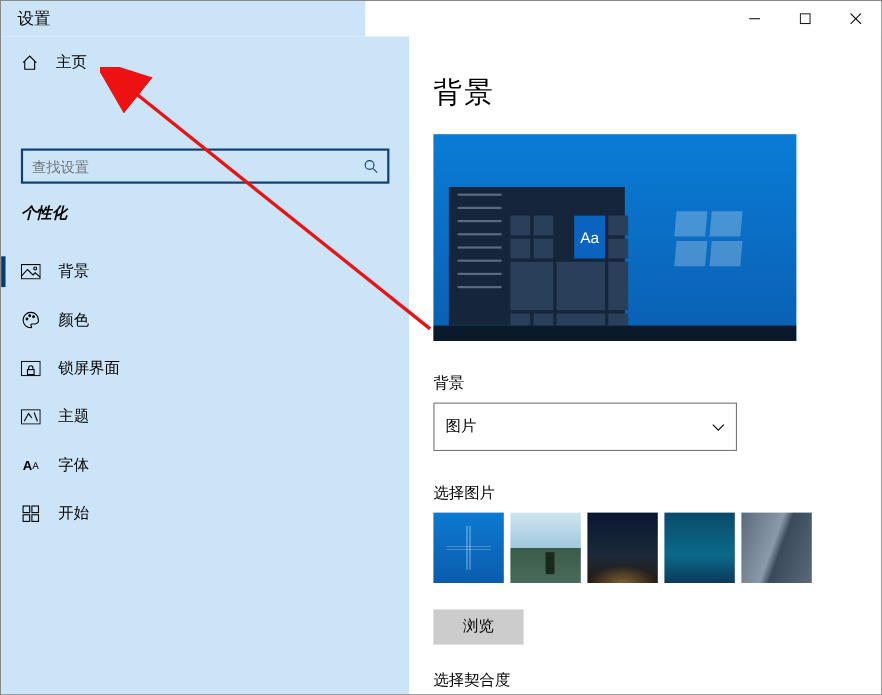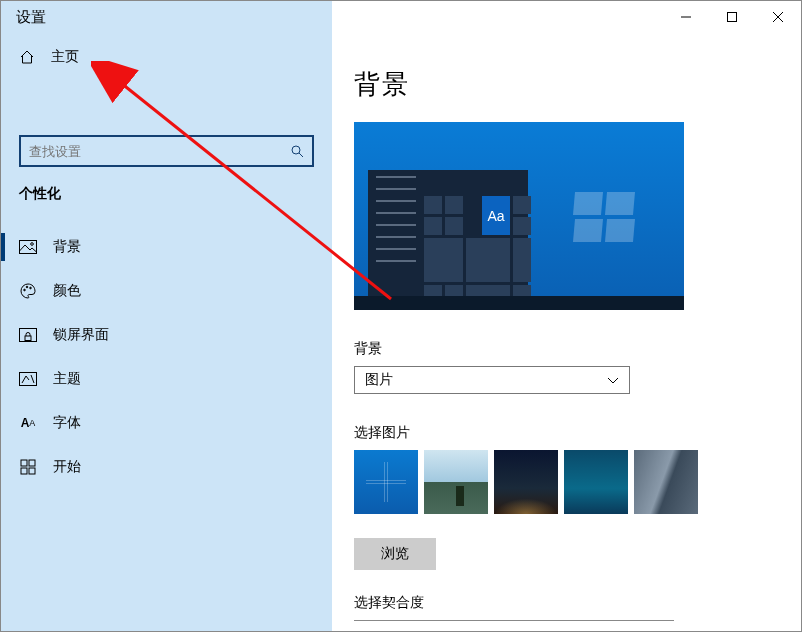--- a/index.html
+++ b/index.html
@@ -4,48 +4,48 @@
   <style>
     * { margin: 0; padding: 0; box-sizing: border-box; font-family: "Microsoft YaHei", "Segoe UI", sans-serif; }
     body { width: 802px; height: 632px; overflow: hidden; background: #fff; }
     .window { width: 802px; height: 632px; border: 1px solid #888; display: flex; flex-direction: column; position: relative; }
     .titlebar { height: 32px; display: flex; align-items: center; background: #cce4f7; border-bottom: 0; position: relative; }
     .titlebar-left { flex: 0 0 331px; display: flex; align-items: center; padding-left: 15px; font-size: 15px; color: #000; }
     .titlebar-right { flex: 1; background: #fff; display: flex; justify-content: flex-end; align-items: center; }
     .win-btn { width: 46px; height: 32px; display: flex; align-items: center; justify-content: center; font-size: 12px; }
     .win-btn svg { width: 10px; height: 10px; stroke: #000; stroke-width: 1; fill: none; }
     .body { flex: 1; display: flex; min-height: 0; }
-    .sidebar { width: 331px; background: #cce4f7; padding: 0; height: 100%; overflow: hidden; }
+    .sidebar { width: 371px; background: #cce4f7; padding: 0; height: 100%; overflow: hidden; }
     .home-row { display: flex; align-items: center; padding: 14px 18px 14px 18px; height: 48px; }
     .home-row .icon { width: 16px; height: 16px; margin-right: 16px; display: flex; align-items: center; justify-content: center; }
     .home-row .label { font-size: 14px; color: #000; }
     .search-wrap { padding: 6px 18px 18px 18px; }
     .search-box { width: 100%; height: 32px; border: 2px solid #134073; background: #cce4f7; display: flex; align-items: center; padding: 0 8px; margin-top: 48px; }
     .search-box input { flex: 1; background: transparent; border: none; outline: none; font-size: 13px; color: #666; }
     .search-box .sicon { display: flex; }
-    .category { padding: 0 18px 8px 18px; font-size: 14px; font-weight: 600; color: #000; }
+    .category { padding: 0 18px 8px 18px; font-size: 14px; font-weight: 600; color: #000; font-style: italic; }
     .nav-item { display: flex; align-items: center; height: 44px; padding-left: 18px; position: relative; }
     .nav-item.active::before { content: ""; position: absolute; left: 0; top: 8px; bottom: 8px; width: 4px; background: #003b75; }
     .nav-item .nicon { width: 18px; height: 18px; margin-right: 16px; display:flex; align-items:center; justify-content:center; }
     .nav-item .nlabel { font-size: 14px; color: #000; }
     .content { flex: 1; background: #fff; padding: 34px 0 0 22px; overflow: hidden; position: relative; }
     .page-title { font-size: 26px; font-weight: 400; color: #000; margin-bottom: 20px; letter-spacing: 2px; }
     .preview { width: 330px; height: 188px; background: linear-gradient(to bottom,#0a7cd6,#0a5fb2); position: relative; overflow:hidden; }
     .preview-taskbar { position:absolute; bottom:0; left:0; right:0; height:14px; background:#0b1a2b; }
     .preview-startpanel { position:absolute; left:14px; bottom:14px; width:160px; top:48px; background:#15253a; }
     .preview-tiles { position:absolute; left:70px; bottom:18px; width:120px; height:96px; display:grid; grid-template-columns: 18px 18px 44px 18px; grid-template-rows: 18px 18px 44px 18px; gap:3px; }
     .tile { background:#2a3f5a; }
     .tile-big { grid-column:3; grid-row:1 / span 2; background:#0b63c0; color:#fff; font-size:14px; display:flex; align-items:center; justify-content:center;margin-left:16px; }
     .preview-side { position:absolute; left:22px; bottom:18px; width:40px; top:54px; display:flex; flex-direction:column; gap:10px; }
     .preview-side div { height:2px; background:#5a6a7f; }
     .winlogo { position:absolute; right:50px; top:70px; width:60px; height:50px; display:flex; gap:4px; }
     .winlogo div { flex:1; display:flex; flex-direction:column; gap:4px; }
     .winlogo span { flex:1; background:rgba(255,255,255,0.25); transform:skewX(-5deg); }
     .section-label { font-size: 14px; color: #000; margin-top: 30px; margin-bottom: 8px; }
-    .dropdown { width: 276px; height: 28px; border: 1px solid #777; display: flex; align-items: center; justify-content: space-between; padding: 0 10px; font-size: 14px; color: #000; }
+    .dropdown { width: 276px; height: 44px; border: 1px solid #777; display: flex; align-items: center; justify-content: space-between; padding: 0 10px; font-size: 14px; color: #000; }
     .thumbs { display: flex; gap: 6px; margin-top: 0; }
     .thumb { width: 64px; height: 64px; }
     .t1 { background: linear-gradient(to bottom,#0b7ad0,#0b5cad); position:relative; }
     .t1::after { content:""; position:absolute; inset:0; background:
         linear-gradient(transparent 45%, rgba(255,255,255,.25) 45% 48%, transparent 48% 52%, rgba(255,255,255,.25) 52% 55%, transparent 55%),
         linear-gradient(90deg, transparent 45%, rgba(255,255,255,.25) 45% 48%, transparent 48% 52%, rgba(255,255,255,.25) 52% 55%, transparent 55%);
         background-size:40px 40px; background-position:center; background-repeat:no-repeat; }
     .t2 { background: linear-gradient(to bottom,#cfe5f0 0%, #a1c8df 50%, #3a5a4a 50%, #4a6a5a 100%); position:relative; }
     .t2::after { content:""; position:absolute; left:50%; top:36px; width:4px; height:20px; background:#1a2a1a; box-shadow: 4px 0 0 #1a2a1a; }
     .t3 { background: radial-gradient(ellipse 80% 40% at 50% 100%, rgba(255,200,100,.4), transparent 60%), linear-gradient(to bottom,#0a1530,#1a2a3a 60%, #2a1a10 100%); }

